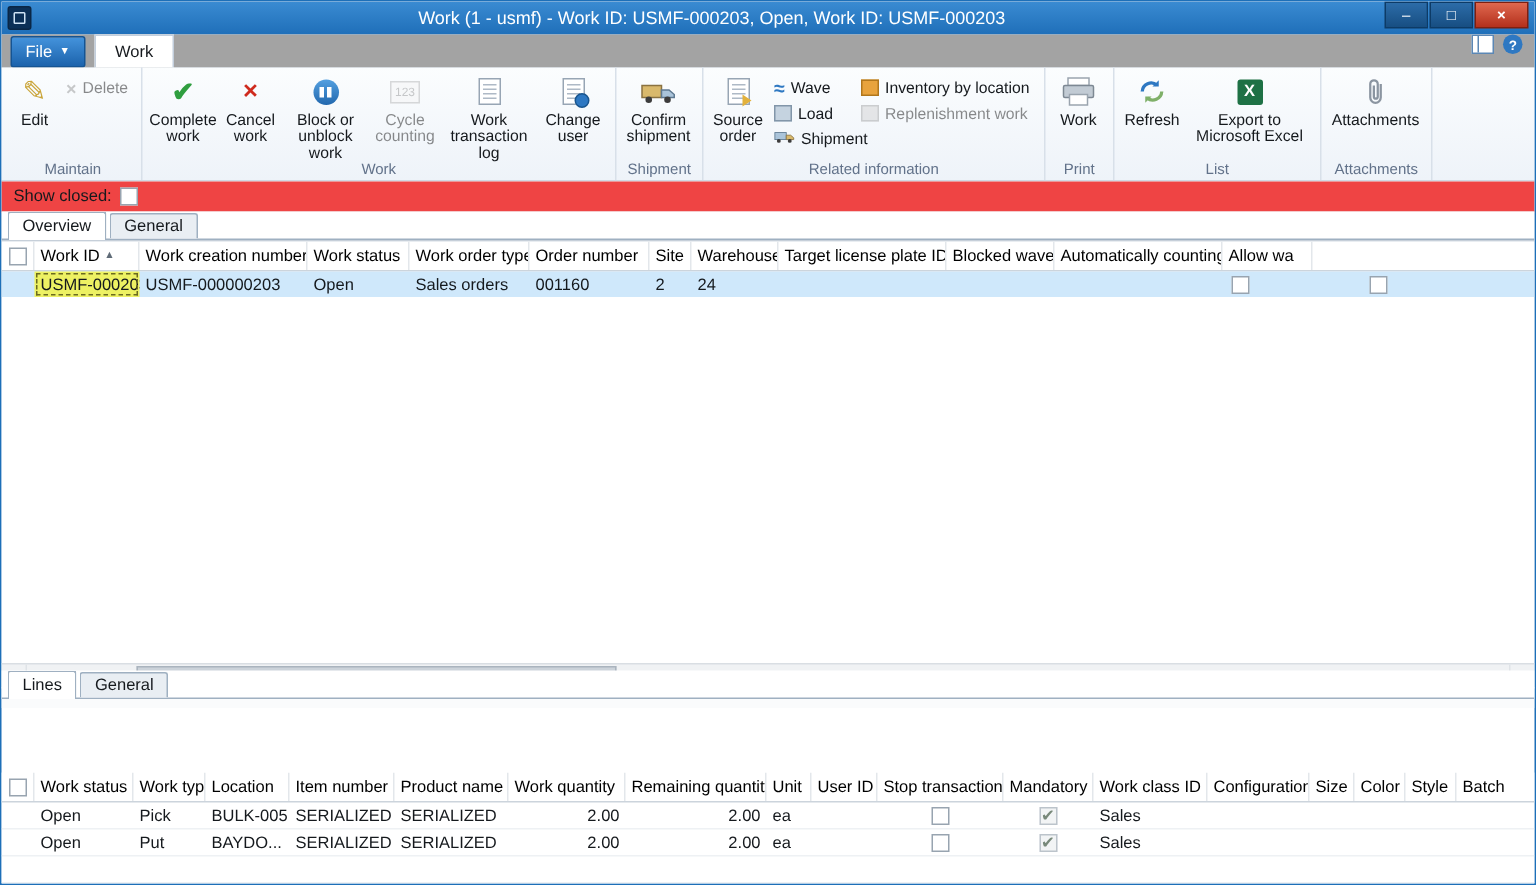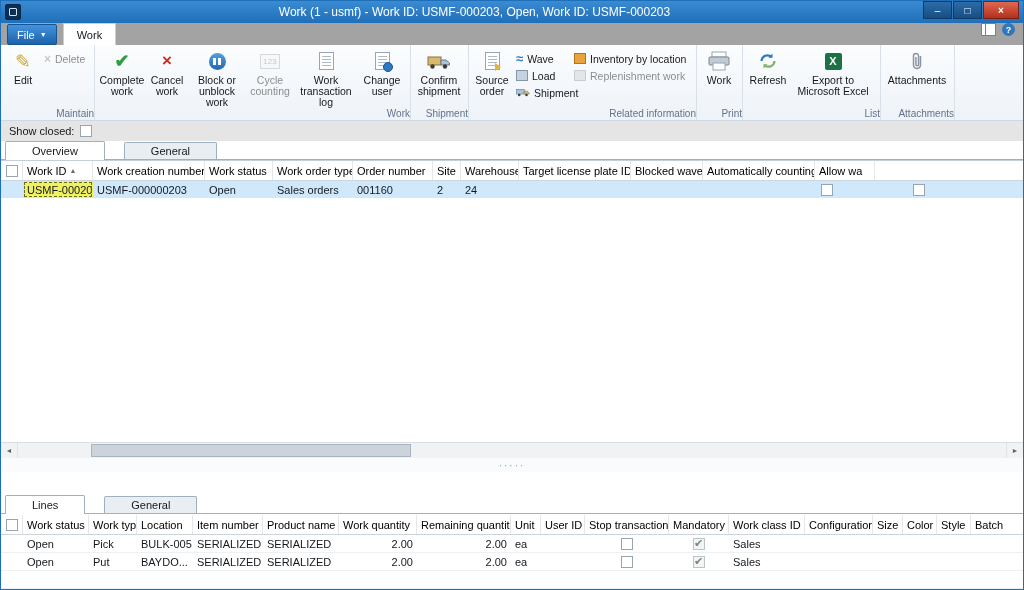--- a/index.html
+++ b/index.html
@@ -27,21 +27,21 @@
   .tsicons{margin-left:auto;display:flex;gap:6px;align-items:center;margin-right:8px;padding-bottom:3px}
   .layic{width:13px;height:11px;border:1px solid #5b87b5;background:#fff;position:relative}
   .layic::after{content:"";position:absolute;top:0;bottom:0;left:3px;width:1px;background:#5b87b5}
   .helpic{width:13px;height:13px;border-radius:50%;background:#2e78c2;color:#fff;font-size:9px;font-weight:bold;
           display:flex;align-items:center;justify-content:center}
 
   
   .ribbon{position:absolute;top:44px;left:0;right:0;height:76px;background:linear-gradient(#fbfdfe,#eef3f9);
           border-bottom:1px solid #cfd9e4;display:flex;align-items:stretch;padding-left:2px;box-sizing:border-box}
   .rgroup{position:relative;border-right:1px solid #d8e0e9;padding:2px 2px 13px 2px;display:flex;flex:none;box-sizing:border-box}
-  .rglabel{position:absolute;left:0;right:0;bottom:1px;text-align:right;color:#62728a;font-size:10px;white-space:nowrap;overflow:hidden}
+  .rglabel{position:absolute;left:0;right:0;bottom:1px;text-align:center;color:#62728a;font-size:10px;white-space:nowrap;overflow:hidden}
   .rbody{display:flex;align-items:flex-start}
   .btnL{display:flex;flex-direction:column;align-items:center;padding-top:2px;flex:none}
   .btnL .ico{height:24px;display:flex;align-items:center;justify-content:center;margin-bottom:2px}
   .btnL .lab{text-align:center;line-height:11px;font-size:10.5px;white-space:normal}
   .btnS{display:flex;align-items:center;gap:4px;height:17px;padding:0 3px;font-size:10.5px;white-space:nowrap}
   .rcolm{display:flex;flex-direction:column;justify-content:flex-start;padding-top:3px}
   .dis{opacity:.5;filter:grayscale(.9)}
 
   
   .gpencil{font-size:19px;color:#caa53a}
@@ -55,29 +55,29 @@
   .doc::before{content:"";position:absolute;left:2px;right:2px;top:3px;height:1px;background:#aeb9c6;box-shadow:0 3px 0 #aeb9c6,0 6px 0 #aeb9c6,0 9px 0 #aeb9c6}
   .doc.user::after{content:"";position:absolute;right:-4px;bottom:-3px;width:8px;height:8px;border-radius:50%;background:#2e78c2;border:1px solid #19558e}
   .doc.src::after{content:"";position:absolute;right:-6px;bottom:-2px;width:0;height:0;border:4px solid transparent;border-left:6px solid #e2b13c}
   .xls{width:17px;height:17px;border-radius:2px;background:#1e7145;color:#fff;font-size:11px;font-weight:bold;display:flex;align-items:center;justify-content:center}
   .boxic{width:10px;height:9px;background:#c5d3e0;border:1px solid #8296a9;flex:none}
   .boxor{width:10px;height:9px;background:#e8a33d;border:1px solid #b0761c;flex:none}
   .boxgr{width:10px;height:9px;background:#cfd4d9;border:1px solid #9aa3ab;flex:none}
   .wsq{font-size:13px;color:#2e78c2;font-weight:bold}
 
   
-  .showrow{position:absolute;top:120px;left:0;right:0;height:20px;background:#e5e5e5;border-bottom:1px solid #e3e9f0;
+  .showrow{position:absolute;top:120px;left:0;right:0;height:20px;background:#ef4444;border-bottom:1px solid #e3e9f0;
            display:flex;align-items:center;padding-left:8px;gap:6px}
 
   
   .ptabs{position:absolute;left:0;right:0;height:19px;display:flex;align-items:flex-end;padding-left:4px;background:#fff;
          border-bottom:1px solid #9fb0c1;box-sizing:border-box}
-  .otabs{top:140px}.ltabs{top:494px}
-  .ptab{height:16px;padding:0 26px;display:flex;align-items:center;border:1px solid #9fb0c1;border-bottom:none;
-        background:#e9eef3;margin-right:19px;border-radius:2px 2px 0 0}
+  .otabs{top:140px}.ltabs{top:446px}
+  .ptab{height:16px;padding:0 9px;display:flex;align-items:center;border:1px solid #9fb0c1;border-bottom:none;
+        background:#e9eef3;margin-right:2px;border-radius:2px 2px 0 0}
   .ptab.active{background:#fff;height:18px;margin-bottom:-1px;z-index:2}
 
   
   .tgrid{position:absolute;top:159px;left:0;right:0;height:298px;border-top:1px solid #c6cfd9;overflow:hidden;background:#fff}
   .bgrid{position:absolute;top:514px;left:0;right:0;bottom:0;background:#fff;overflow:hidden}
   .ghead{display:flex;height:19px;border-bottom:1px solid #ccd4dc;background:#fff}
   .hc{flex:none;display:flex;align-items:center;padding:0 4px;border-right:1px solid #e3e7eb;height:100%;
       white-space:nowrap;overflow:hidden;box-sizing:border-box;color:#000}
   .grow{display:flex;height:17px;align-items:stretch}
   .rb{border-bottom:1px solid #eef1f4}

